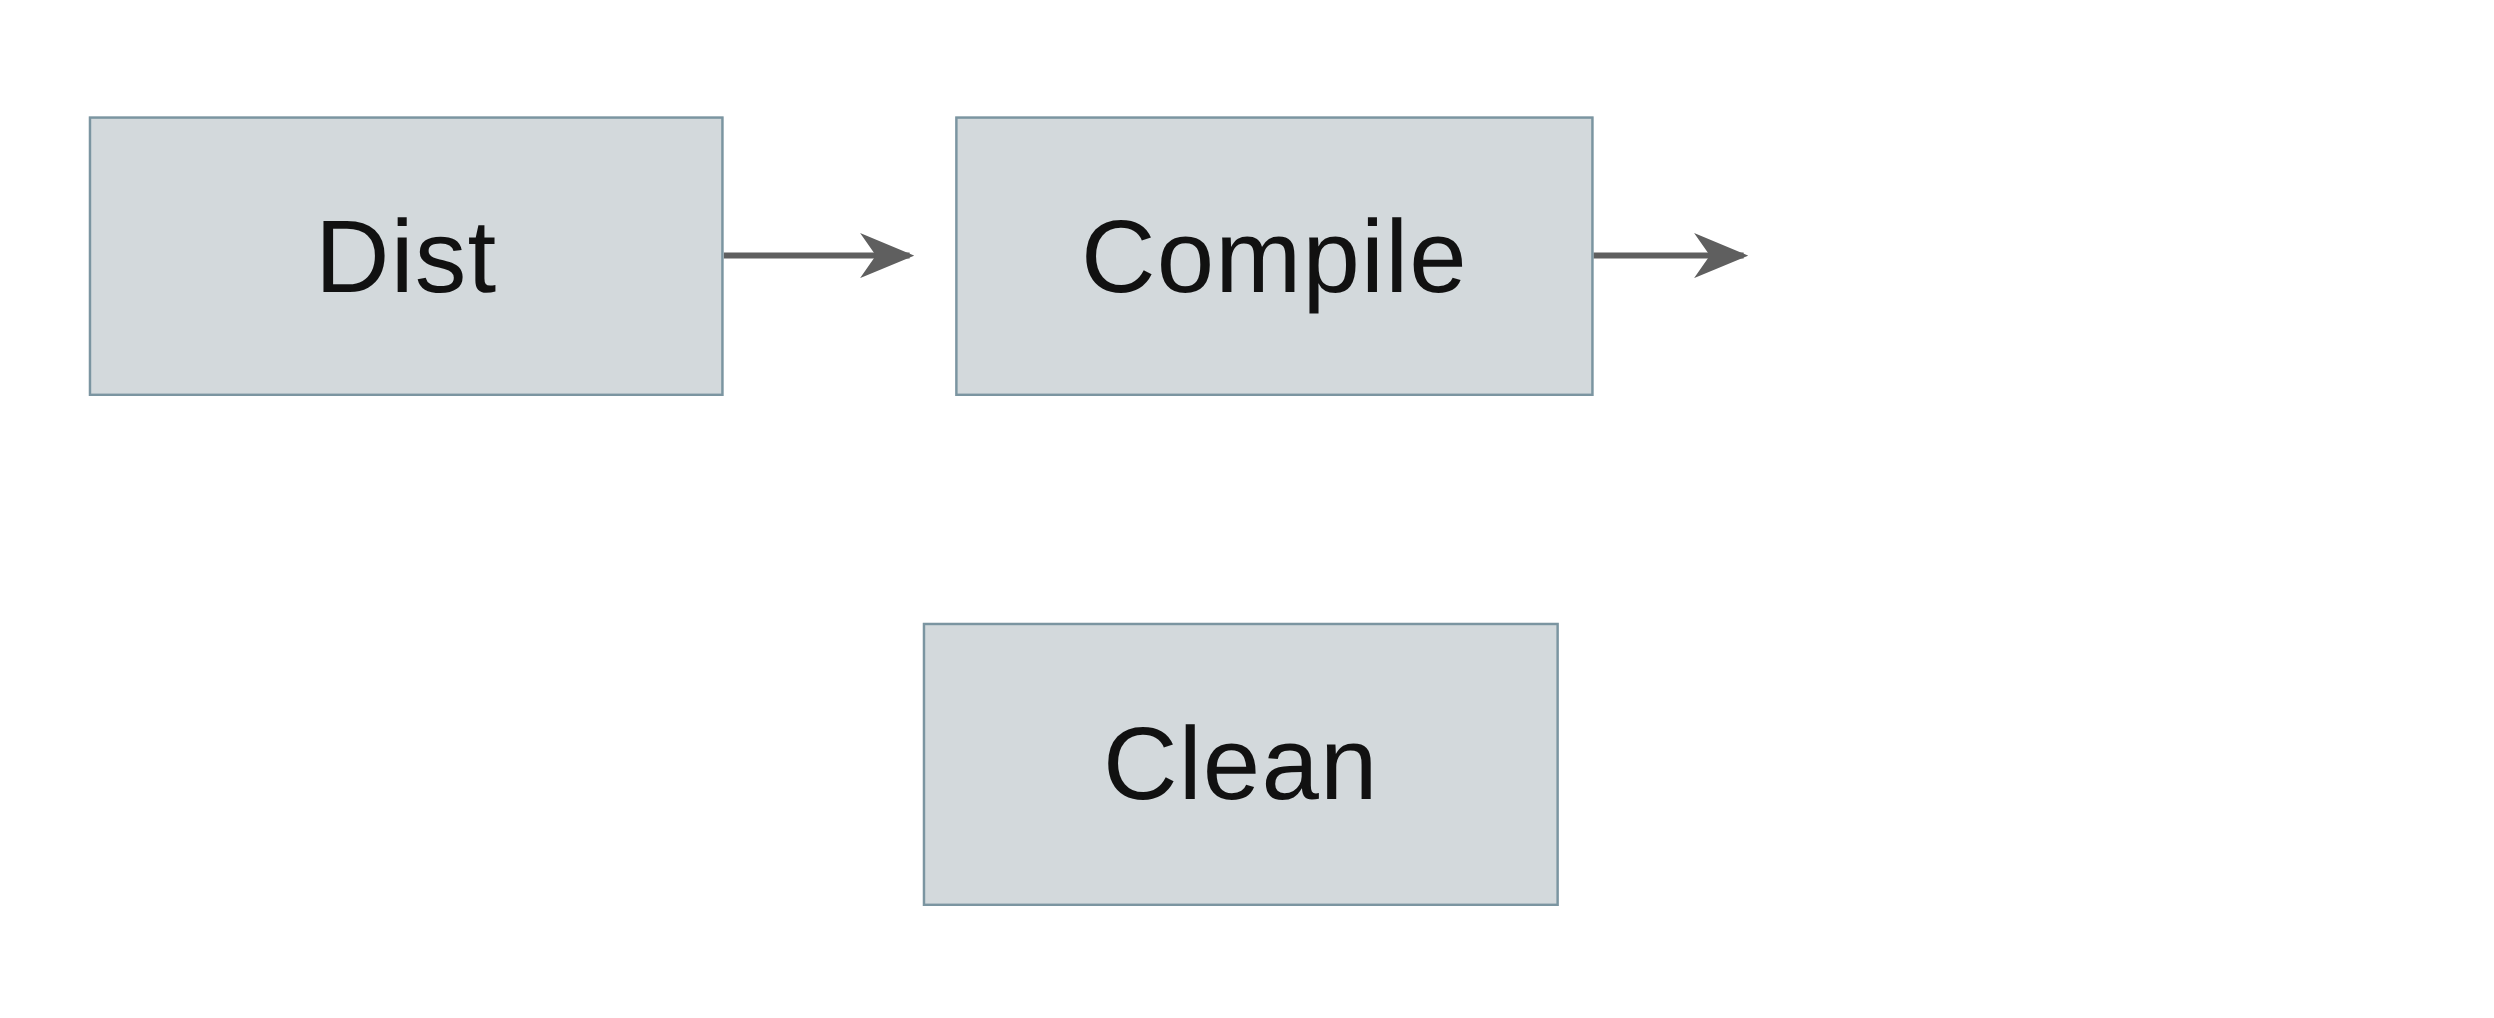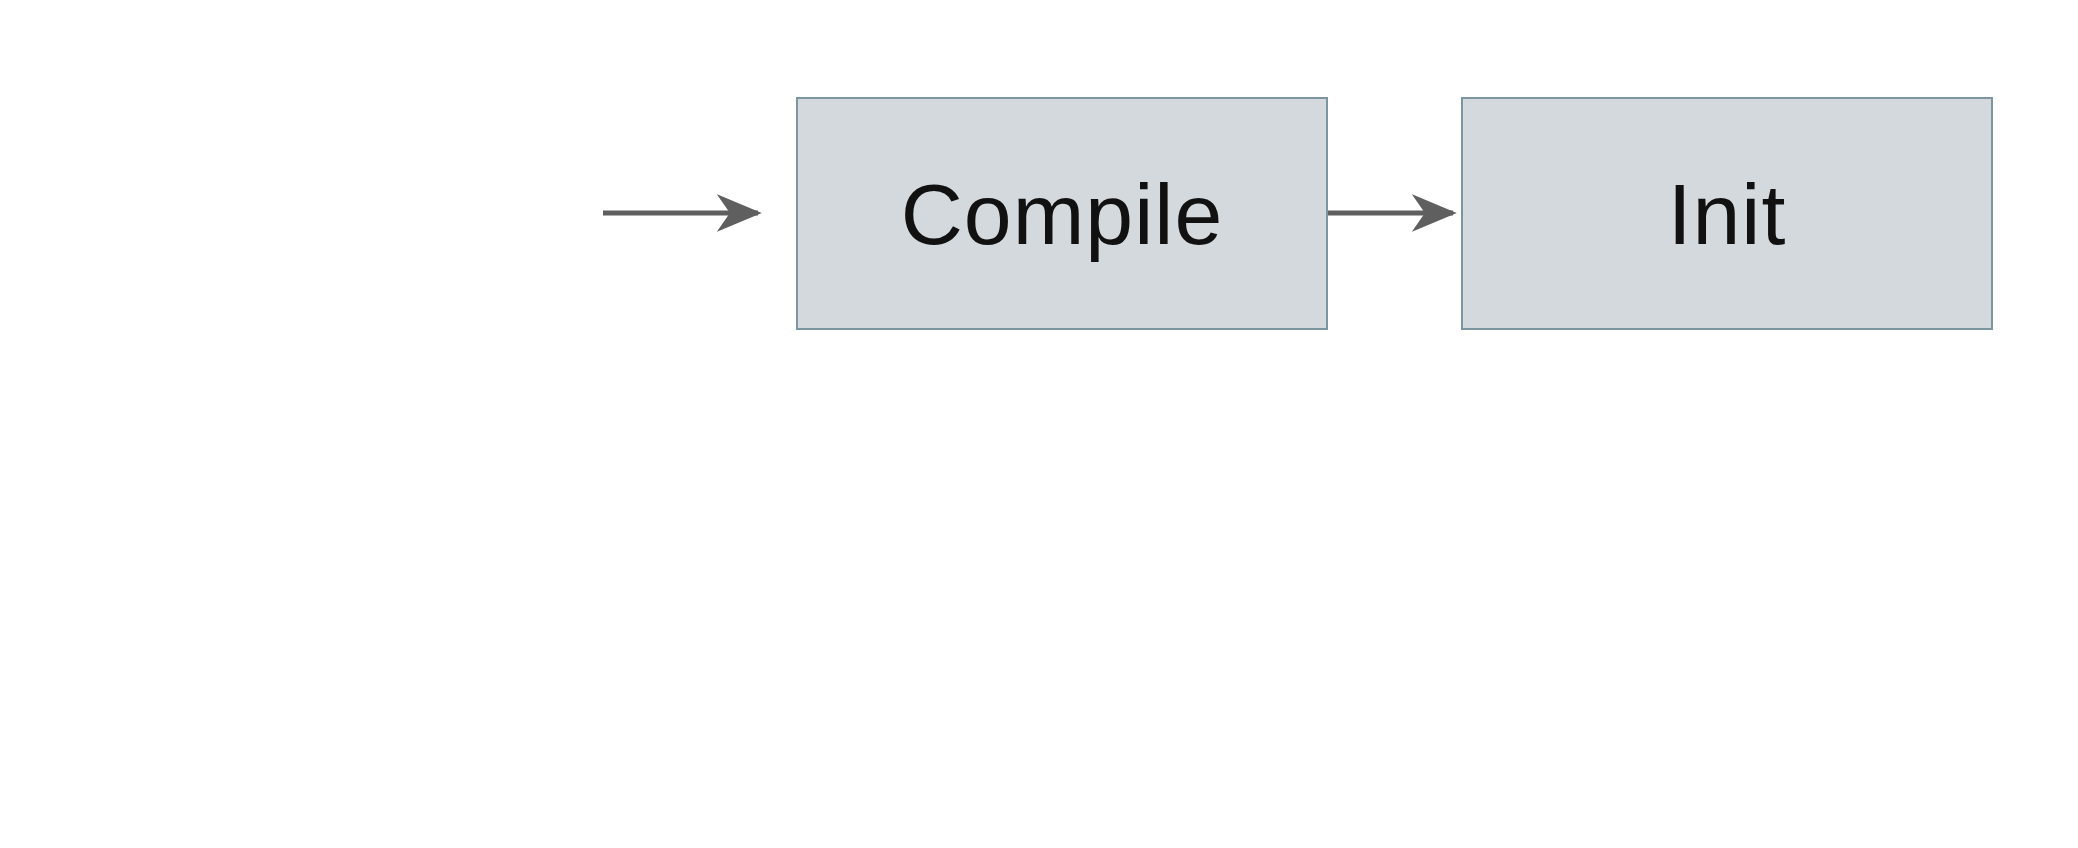--- a/index.html
+++ b/index.html
@@ -52,23 +52,26 @@
   <svg class="edge-layer" width="2078" height="848" viewBox="0 0 2078 848" xmlns="http://www.w3.org/2000/svg">
     <defs>
       <marker id="arrowhead" viewBox="0 0 12 10" refX="11" refY="5" markerWidth="9" markerHeight="7.5" orient="auto" markerUnits="strokeWidth">
         <path d="M0,0 L12,5 L0,10 L3.5,5 Z" class="arrow-fill" fill="#5f5f5f"></path>
       </marker>
     </defs>
     <line x1="603" y1="213" x2="758" y2="213" class="arrow-stroke" stroke-width="5" marker-end="url(#arrowhead)" stroke="#5f5f5f"></line>
     <line x1="1298" y1="213" x2="1453" y2="213" class="arrow-stroke" stroke-width="5" marker-end="url(#arrowhead)" stroke="#5f5f5f"></line>
   </svg>
 
+  <div class="node" id="node-dist">
+    <span class="node-label">Dist</span>
+  </div>
 
   <div class="node" id="node-compile">
     <span class="node-label">Compile</span>
   </div>
 
-  <div class="node" id="node-init">
-    <span class="node-label">Init</span>
+
+  <div class="node" id="node-clean">
+    <span class="node-label">Clean</span>
   </div>
-
 
 </div>
 
 </body></html>

